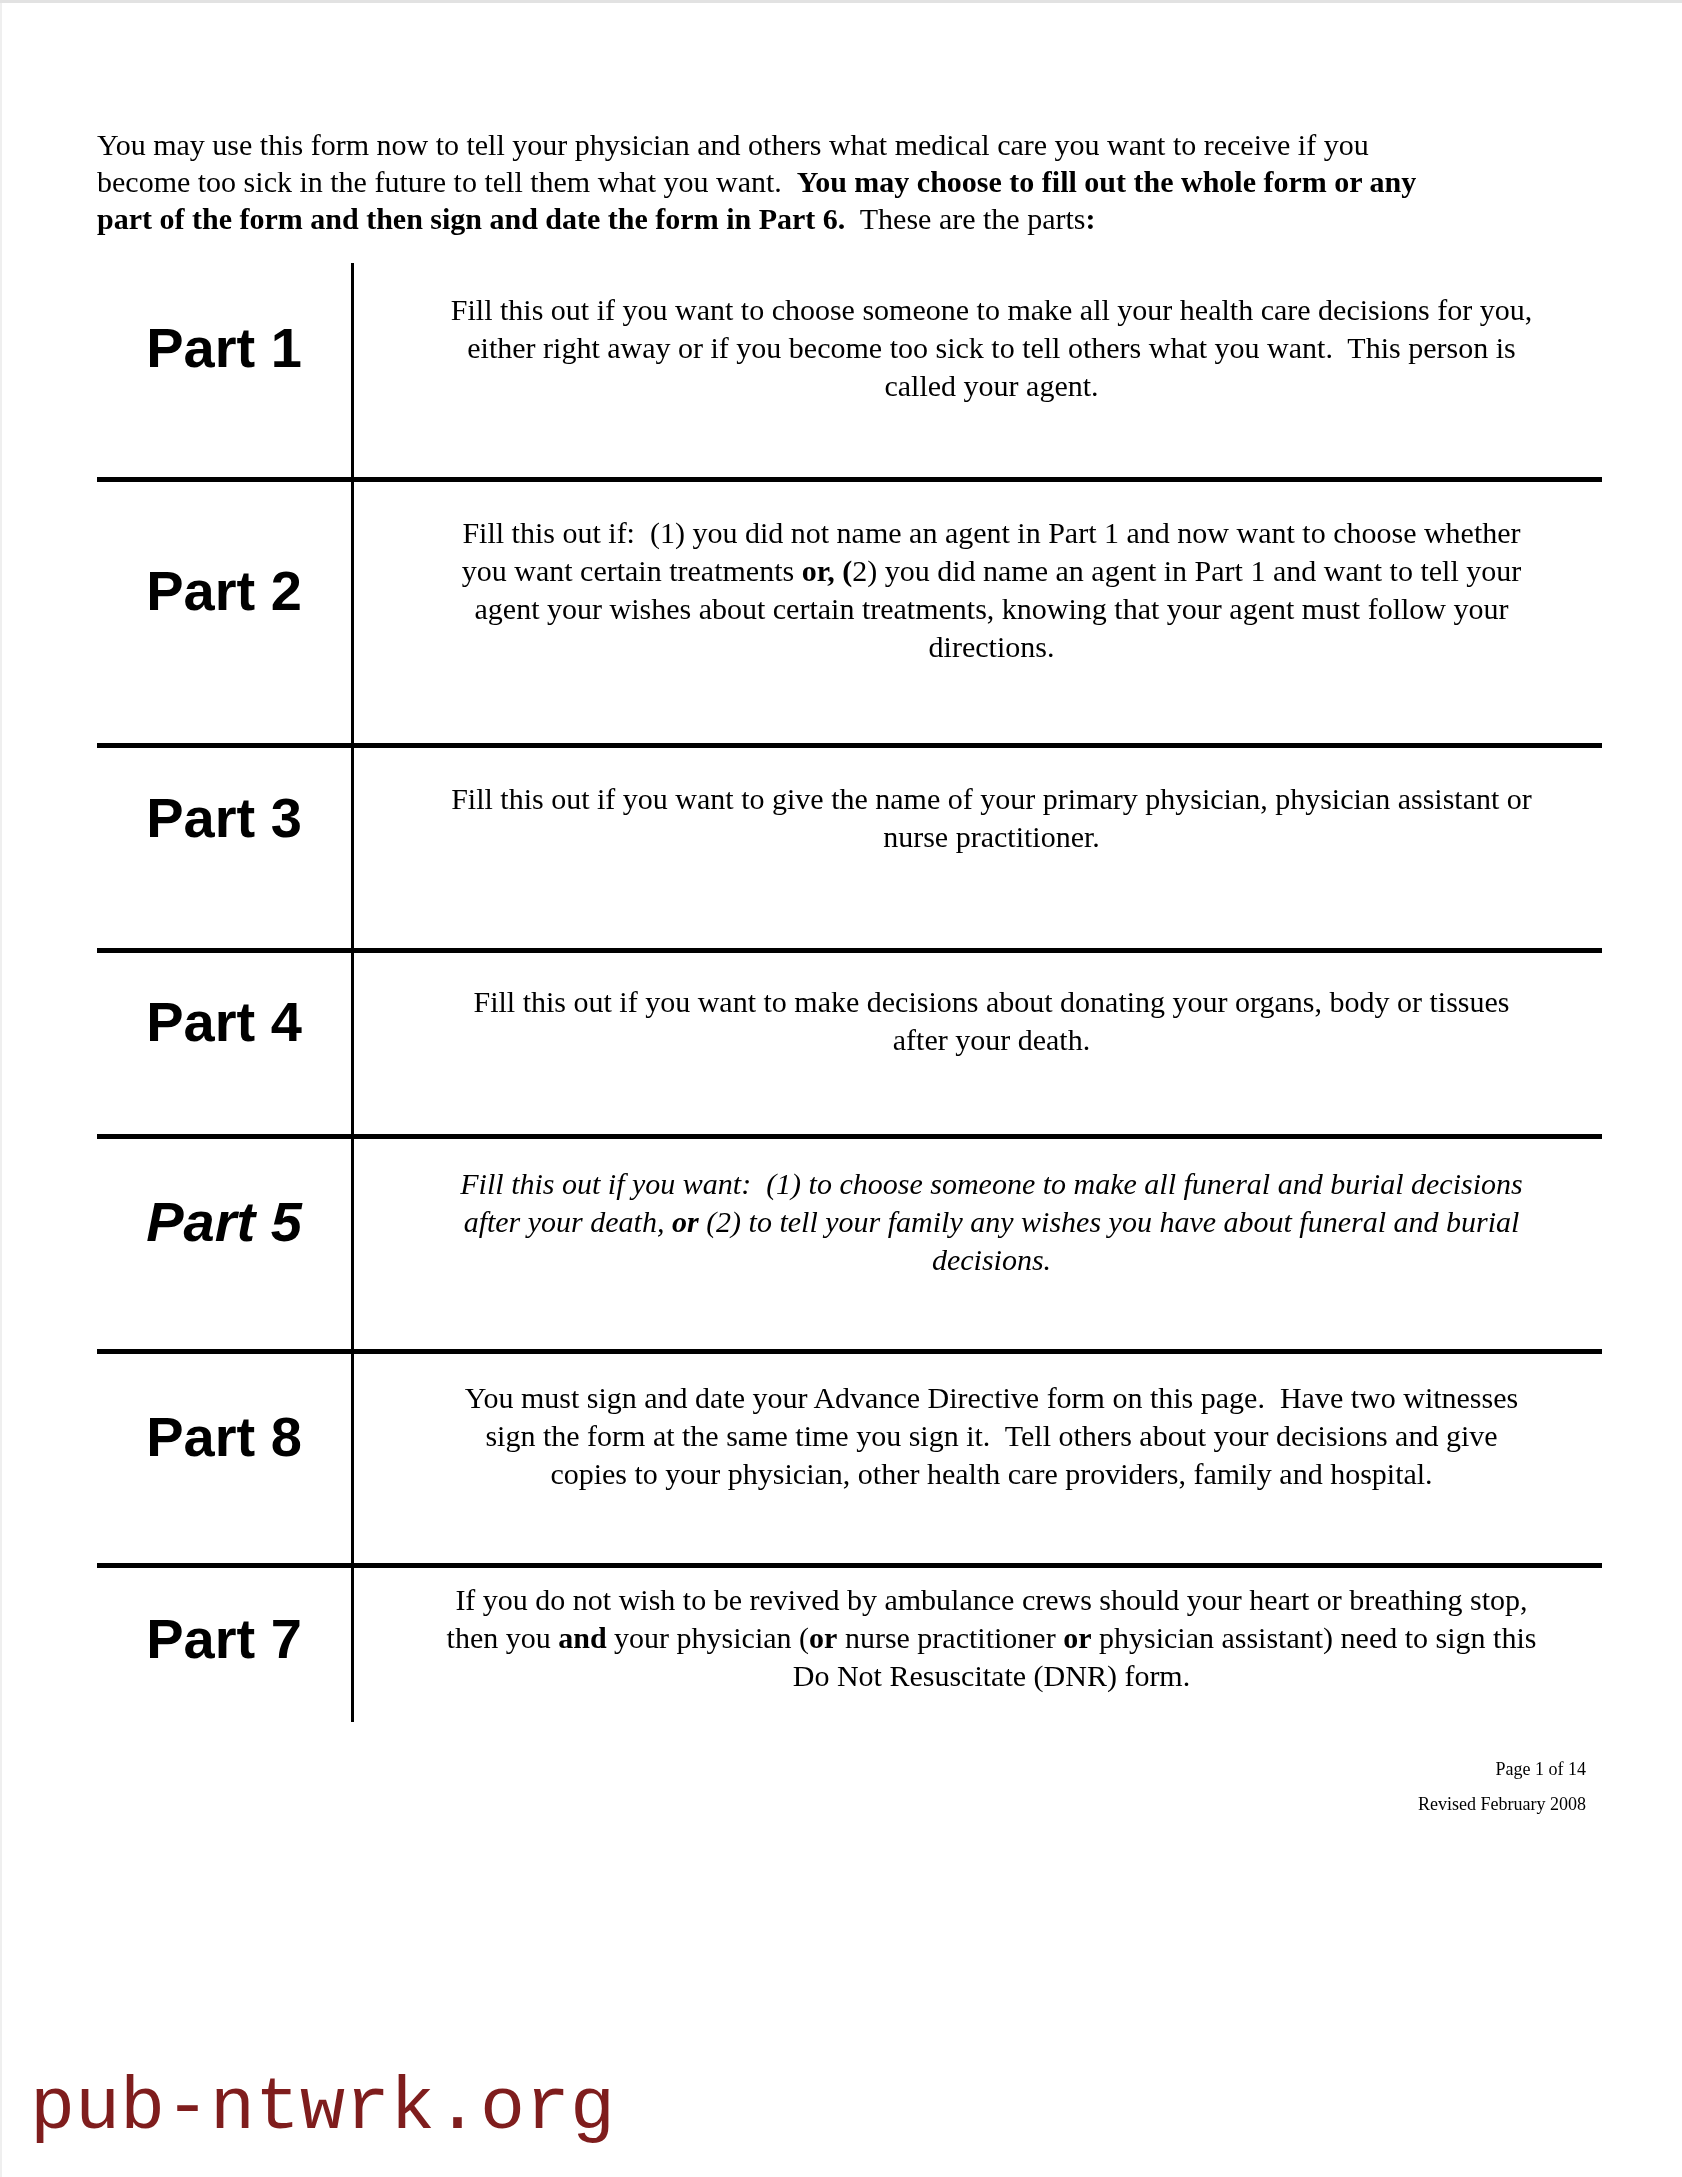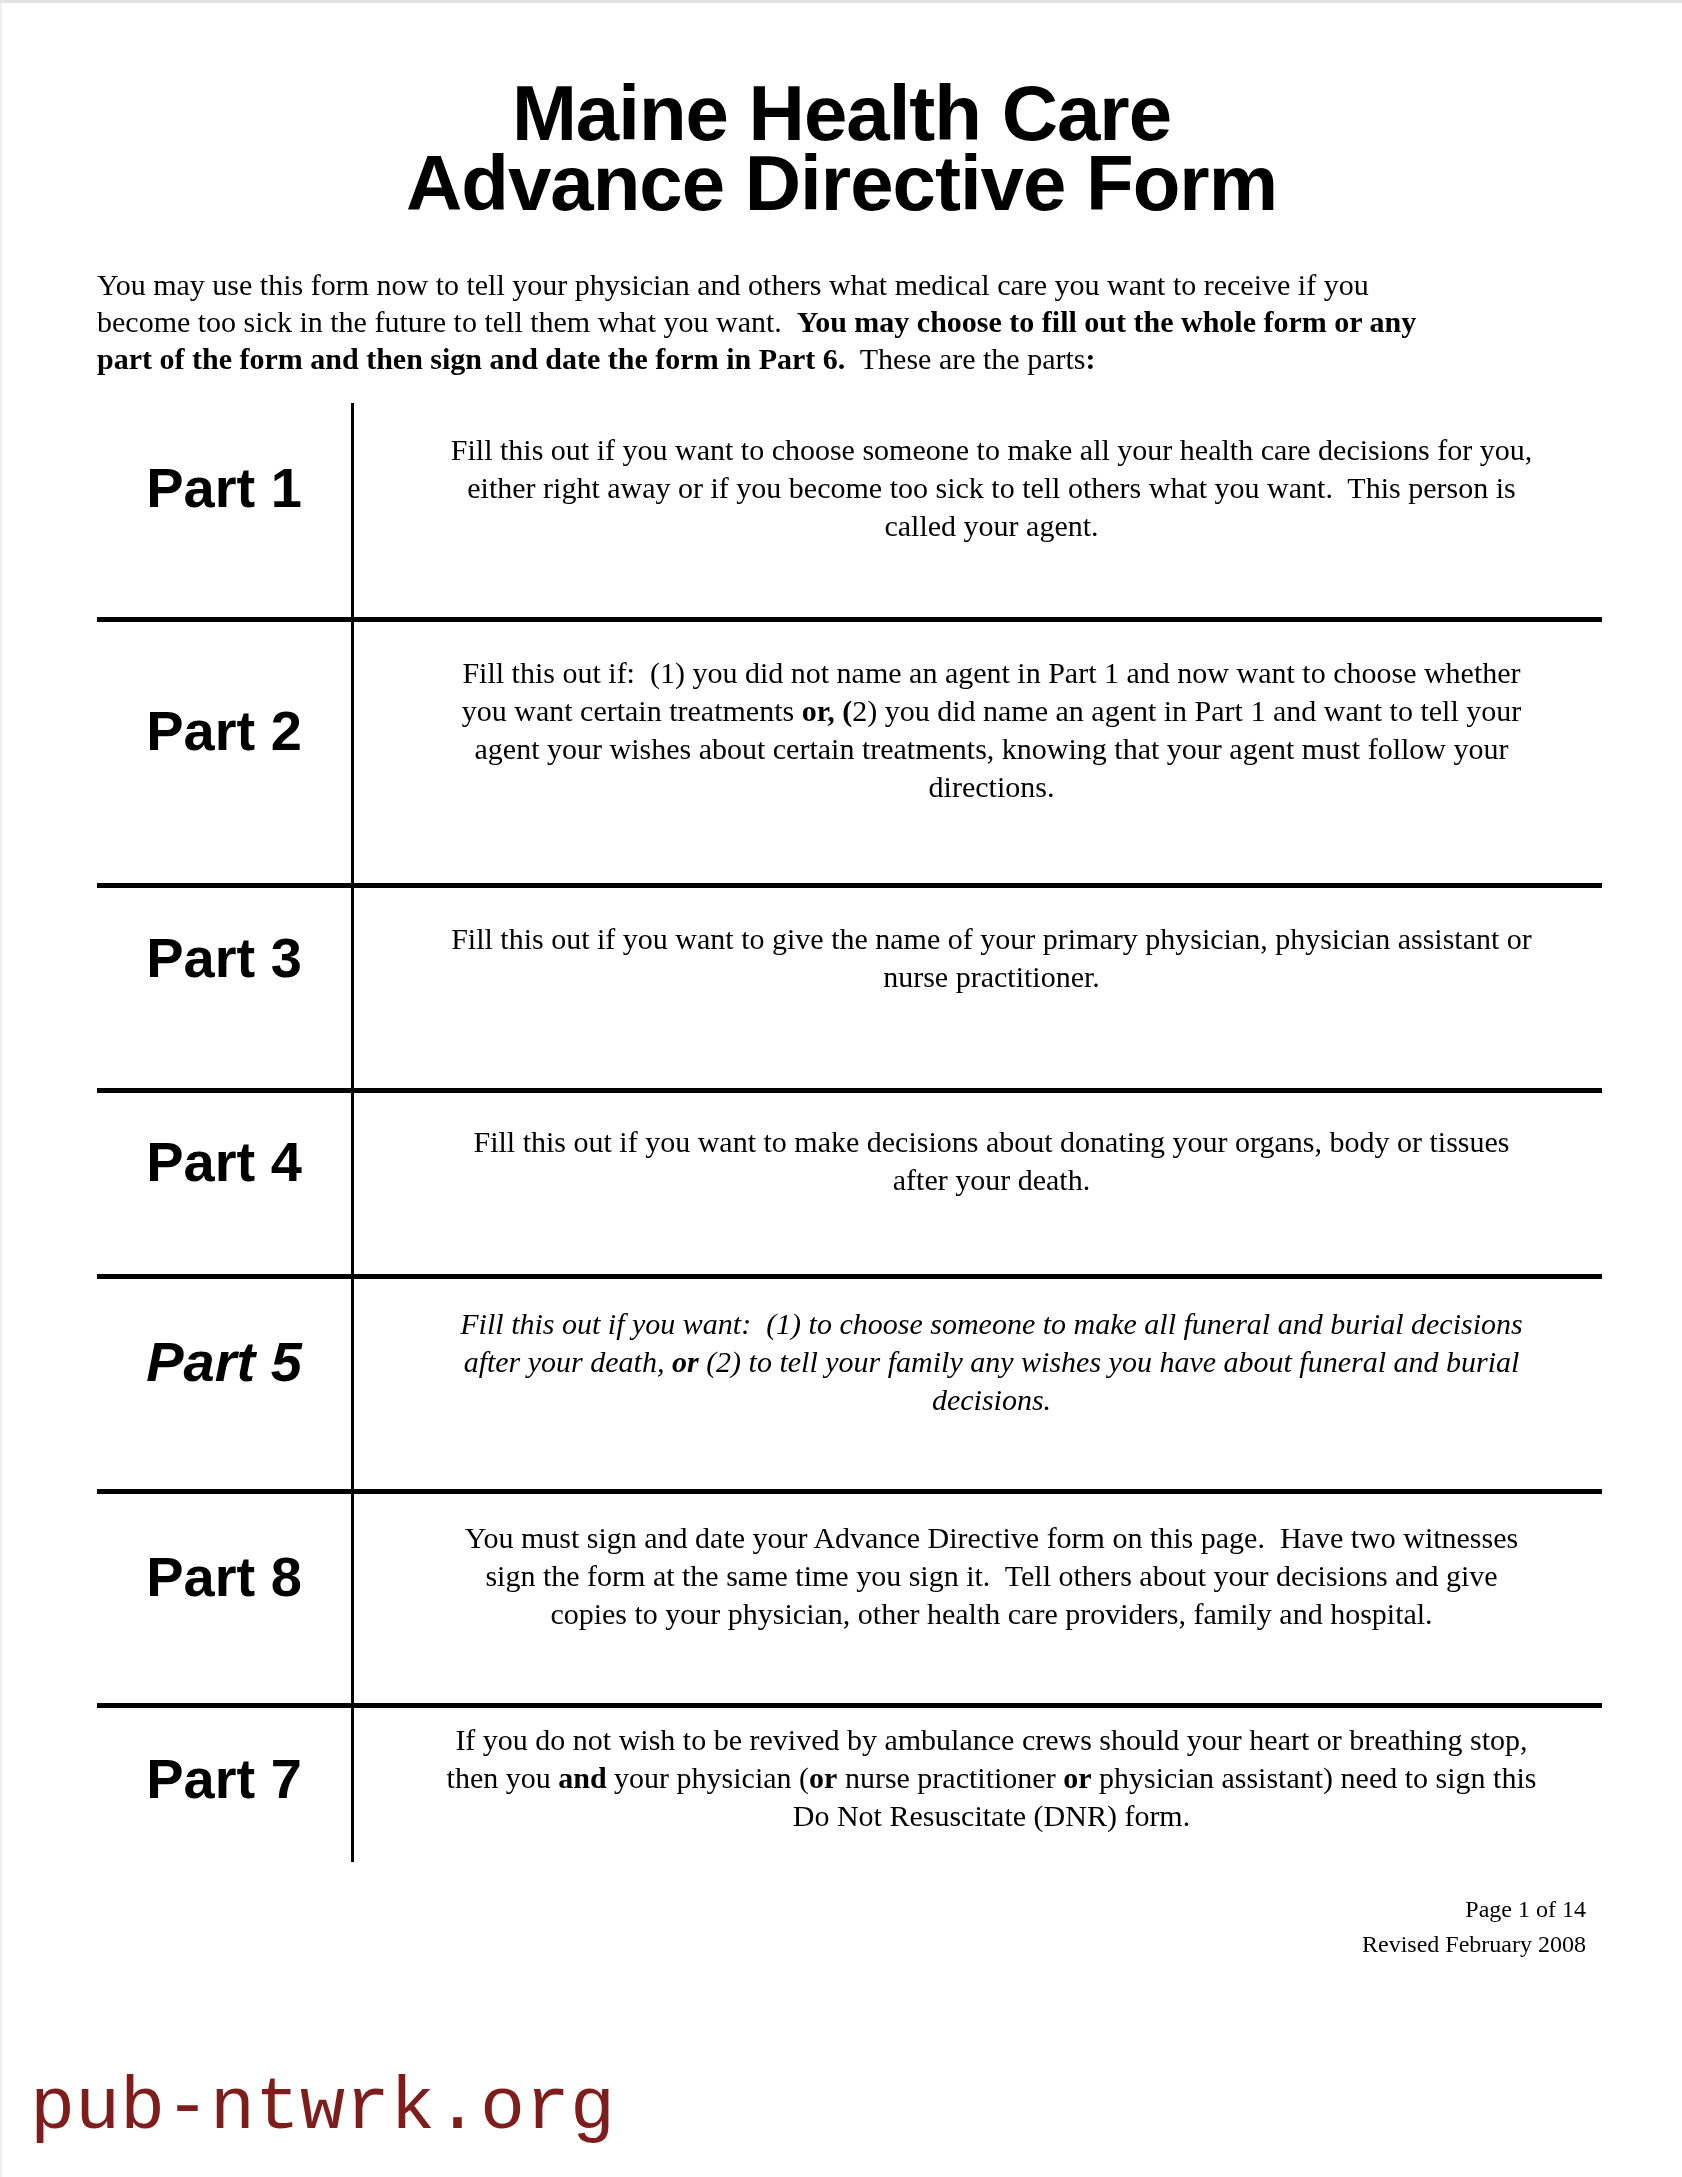--- a/index.html
+++ b/index.html
@@ -88,40 +88,39 @@
     font-size: 30px;
     line-height: 38px;
     max-width: 1169px;
     white-space: pre-wrap;
     text-align: center;
   }
 
   .footer {
     margin: 30px 97px 0 0;
     text-align: right;
-    font-size: 24px;
+    font-size: 18px;
     line-height: 35px;
   }
 
   .watermark {
     position: absolute;
     left: 30px;
     top: 2066px;
     font-family: "Liberation Mono", "DejaVu Sans Mono", monospace;
     font-size: 75px;
     color: #7f1d1d;
     white-space: nowrap;
   }
 </style>
 </head>
 <body>
 
 <div class="page">
 
-  <h1 class="doc-title"><span>Maine Health Care</span><br><span>Advance Directive Form</span></h1>
 
   <p class="intro">You may use this form now to tell your physician and others what medical care you want to receive if you
 become too sick in the future to tell them what you want.  <b>You may choose to fill out the whole form or any
 part of the form and then sign and date the form in Part 6.</b>  These are the parts<b>:</b></p>
 
   <div class="parts-table">
   <div class="part-row">
     <div class="part-label-cell">
       <span class="part-label">Part 1</span>
     </div>

